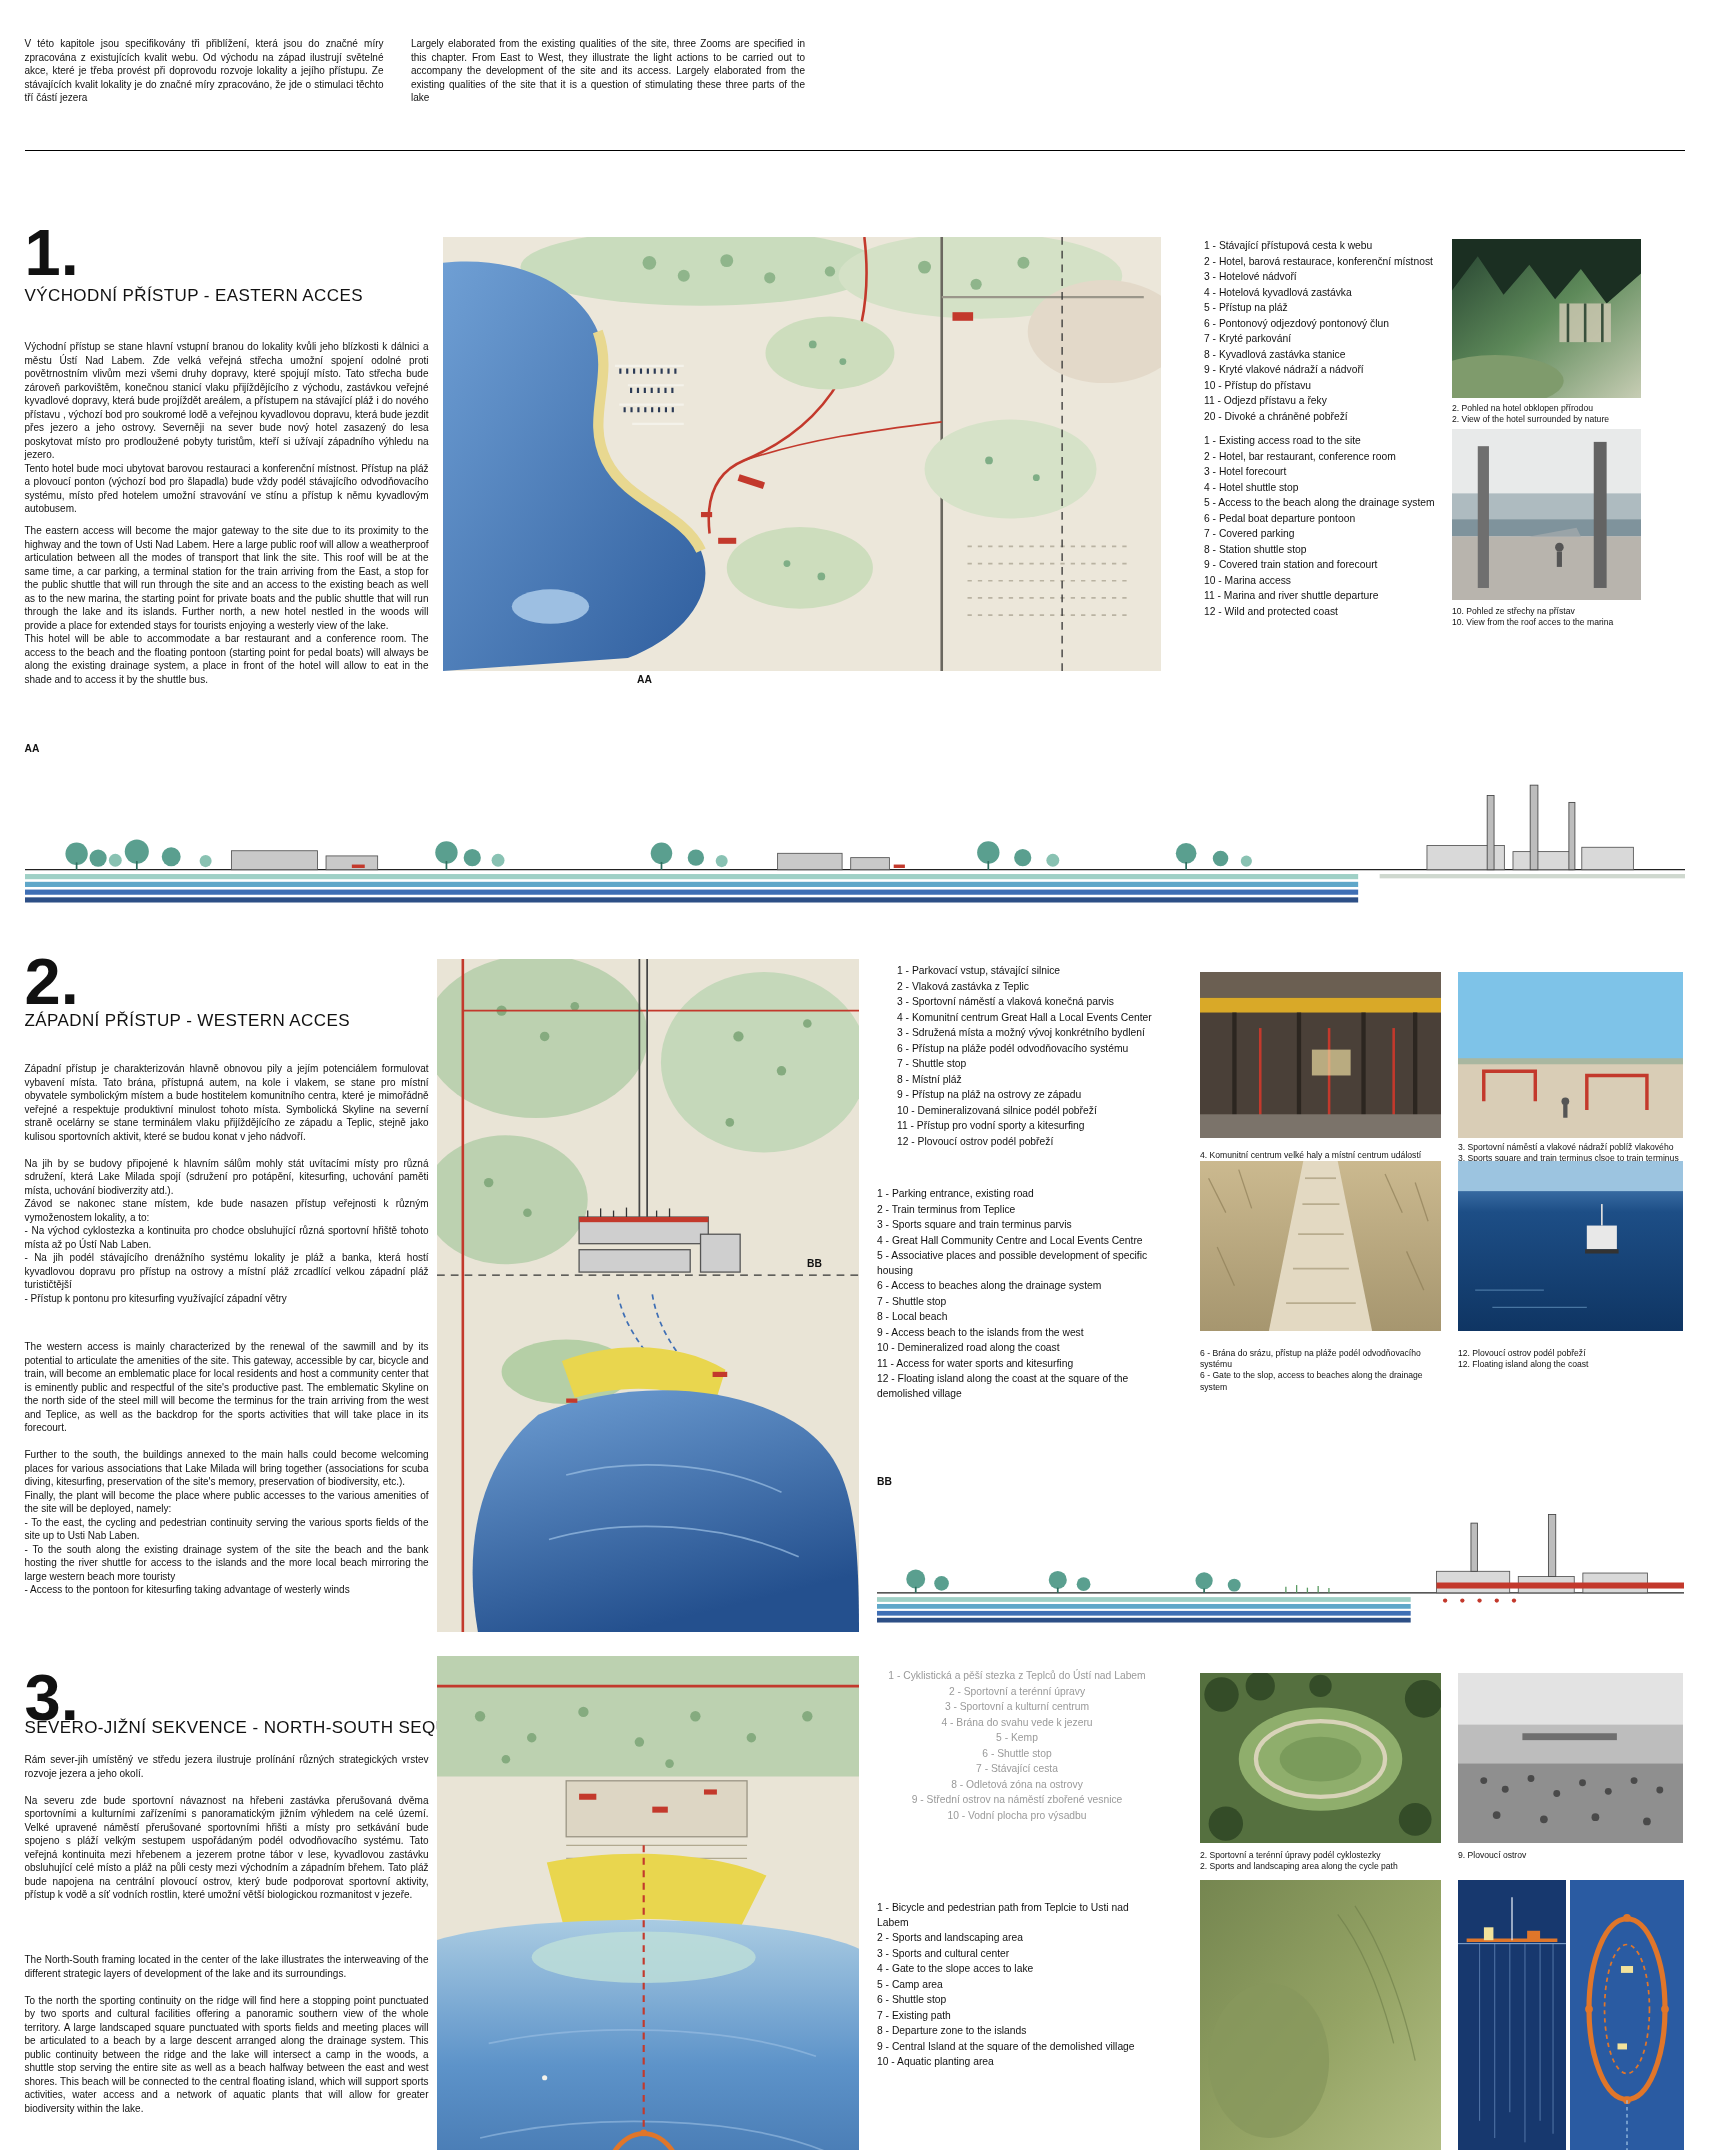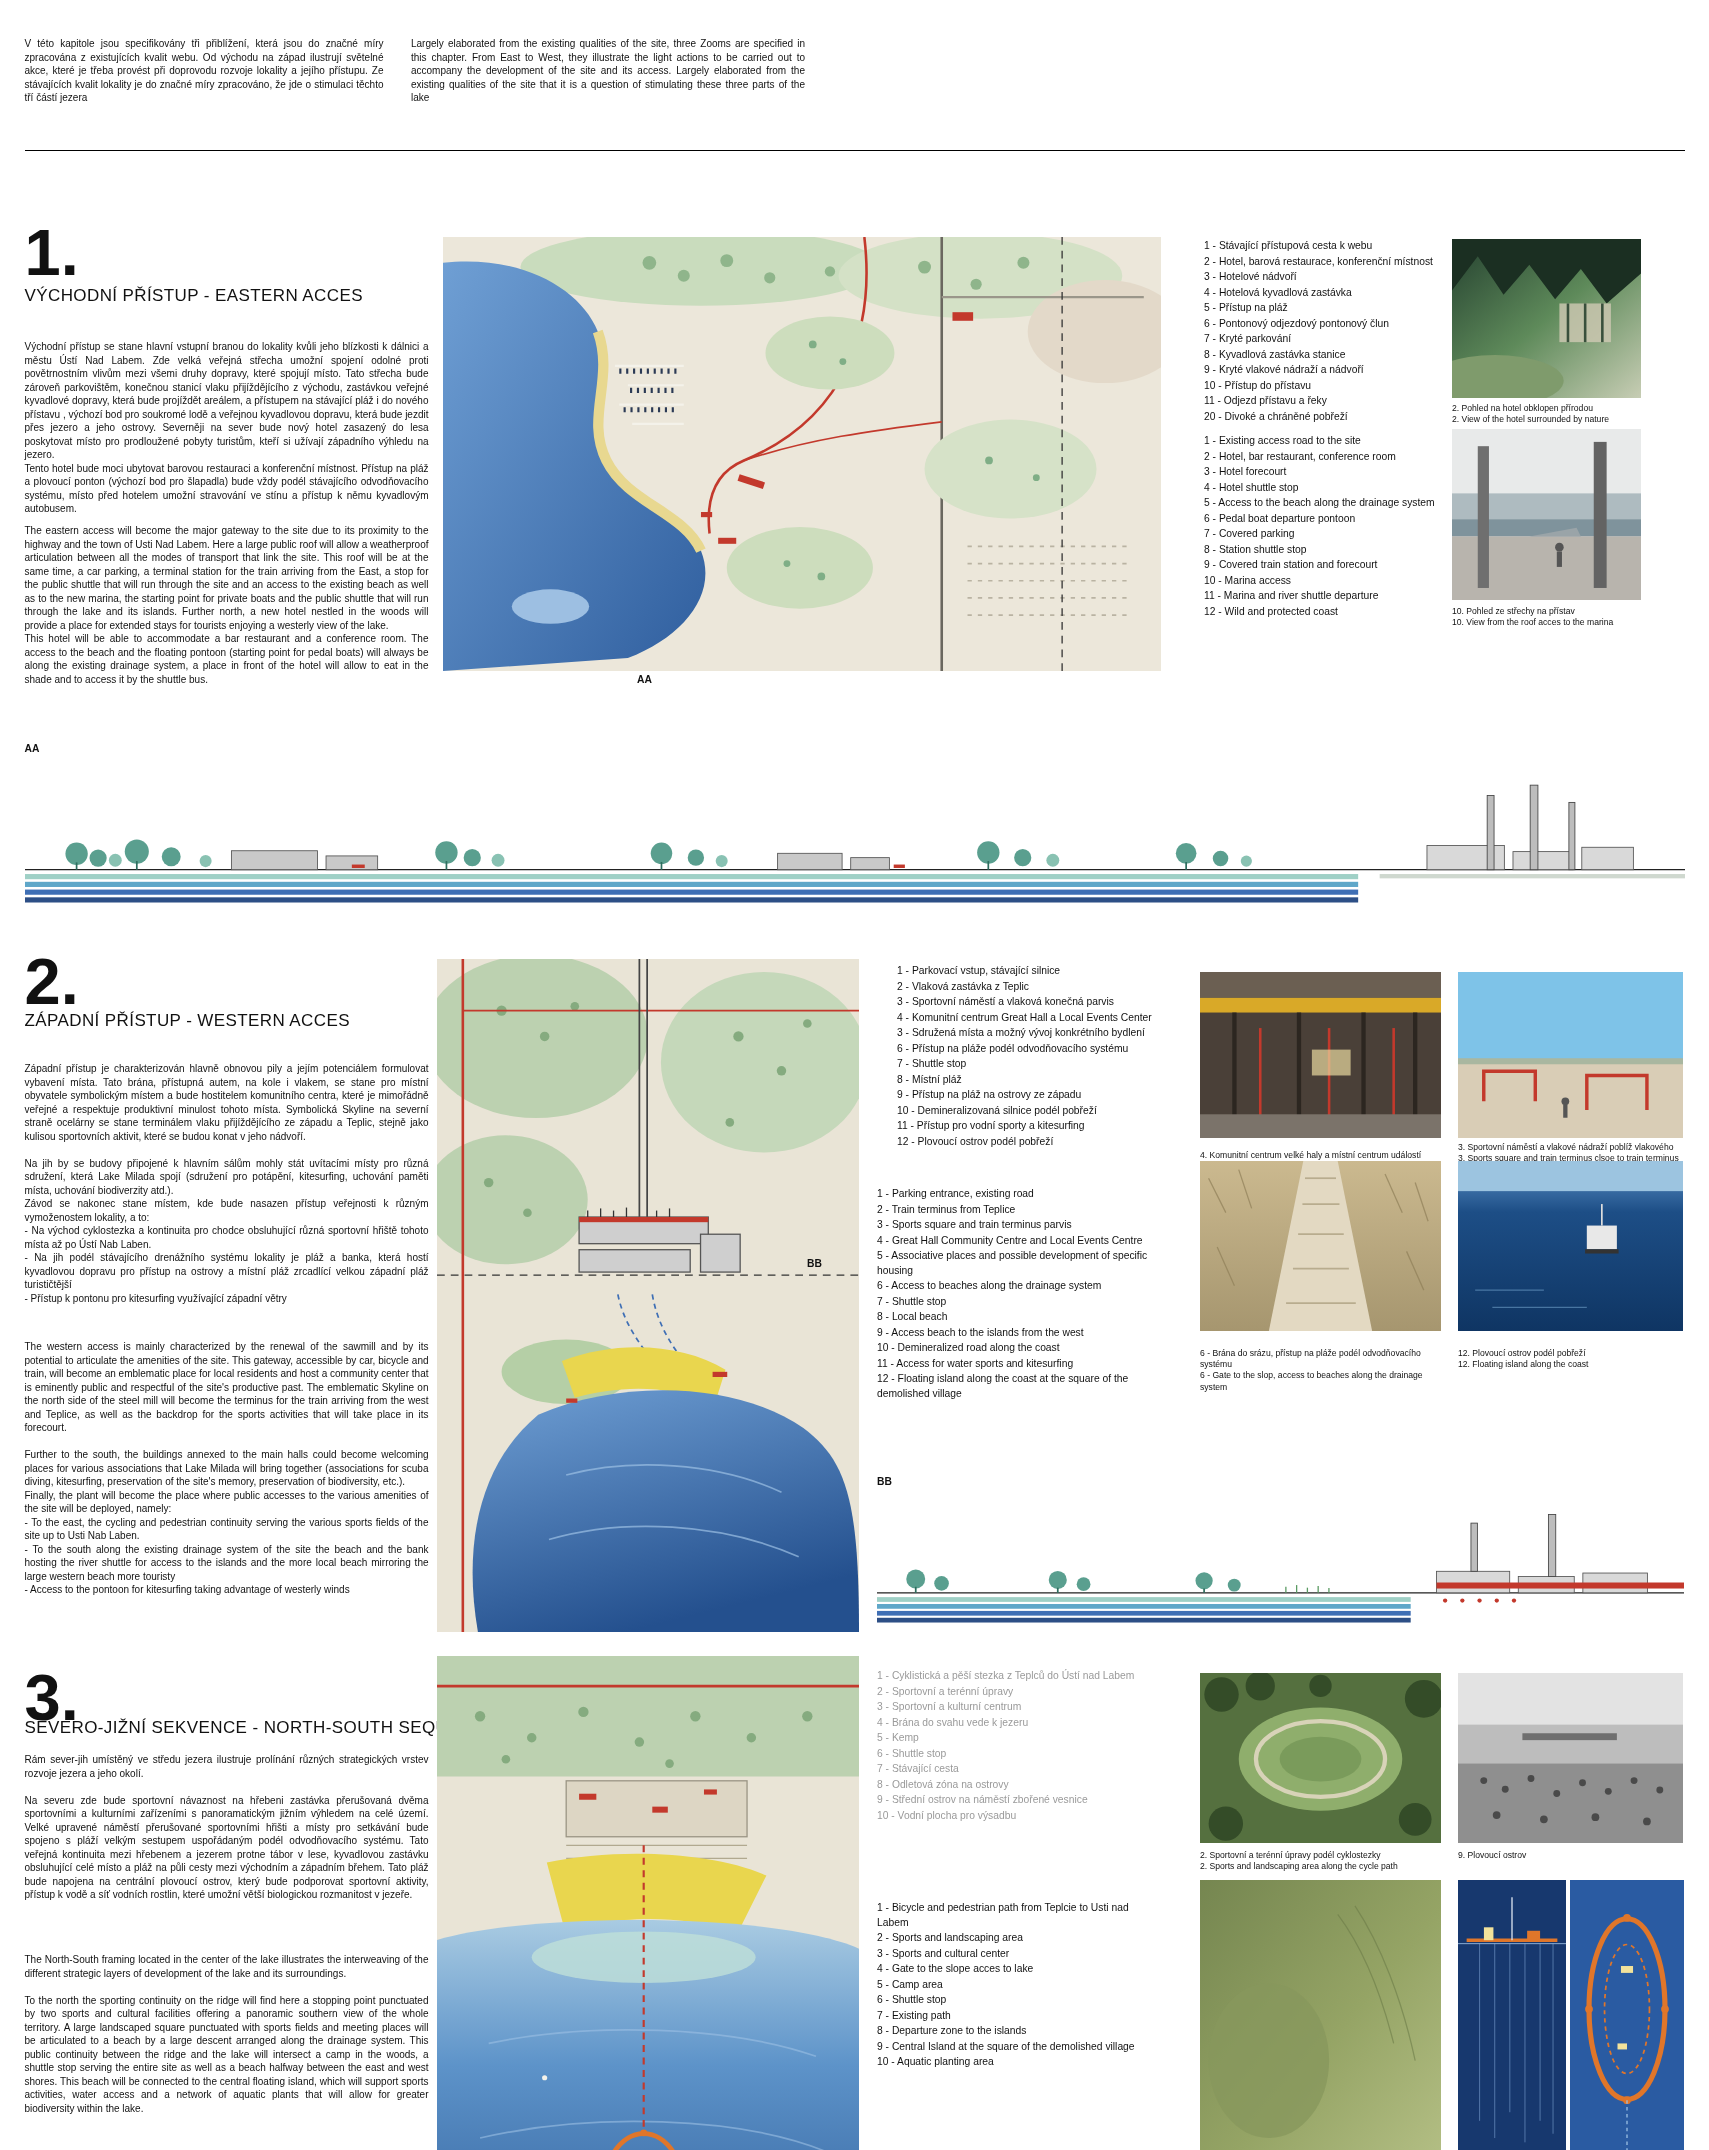--- a/index.html
+++ b/index.html
@@ -556,21 +556,21 @@
           <circle cx="578" cy="1265" r="8"></circle>
         </g>
       <g fill="#f4f2ea">
           <circle cx="250" cy="980" r="6"></circle>
           <circle cx="720" cy="1240" r="6"></circle>
           <circle cx="300" cy="1480" r="6"></circle>
         </g>
     </svg>
   </div>
 
-  <div class="abs legend gray" style="left:877px;top:1669px;width:280px;">
+  <div class="abs legend gray" style="left:877px;top:1669px;width:280px;text-align:center;">
       <div class="li">1 - Cyklistická a pěší stezka z Teplců do Ústí nad Labem</div>
       <div class="li">2 - Sportovní a terénní úpravy</div>
       <div class="li">3 - Sportovní a kulturní centrum</div>
       <div class="li">4 - Brána do svahu vede k jezeru</div>
       <div class="li">5 - Kemp</div>
       <div class="li">6 - Shuttle stop</div>
       <div class="li">7 - Stávající cesta</div>
       <div class="li">8 - Odletová zóna na ostrovy</div>
       <div class="li">9 - Střední ostrov na náměstí zbořené vesnice</div>
       <div class="li">10 - Vodní plocha pro výsadbu</div>

